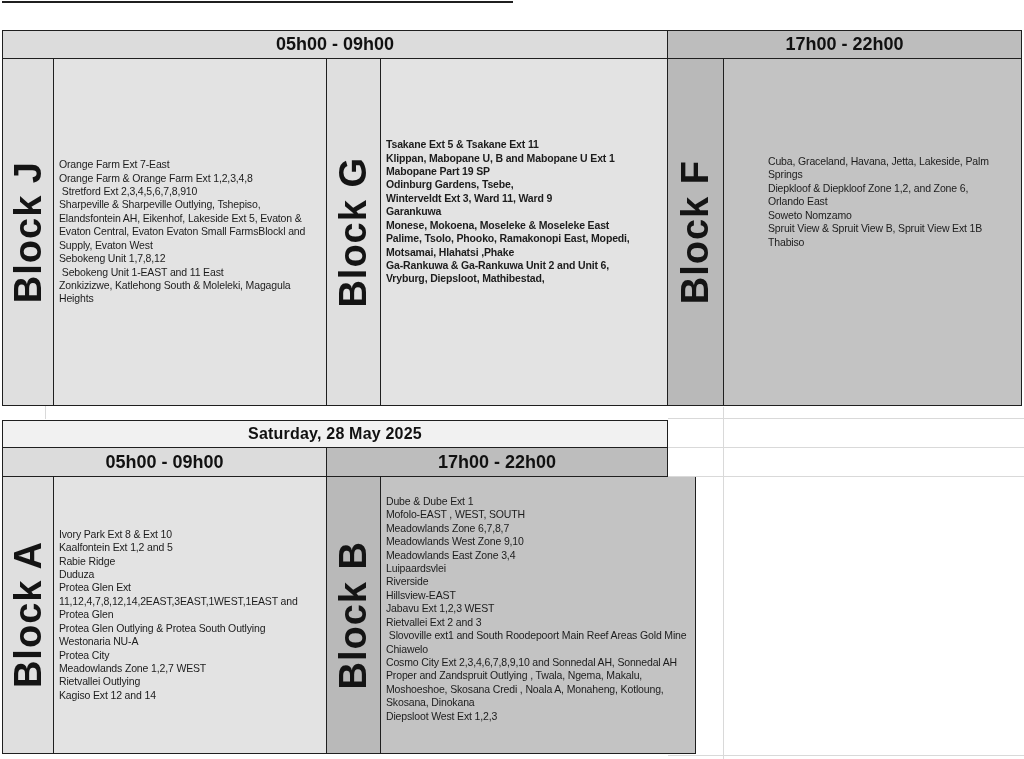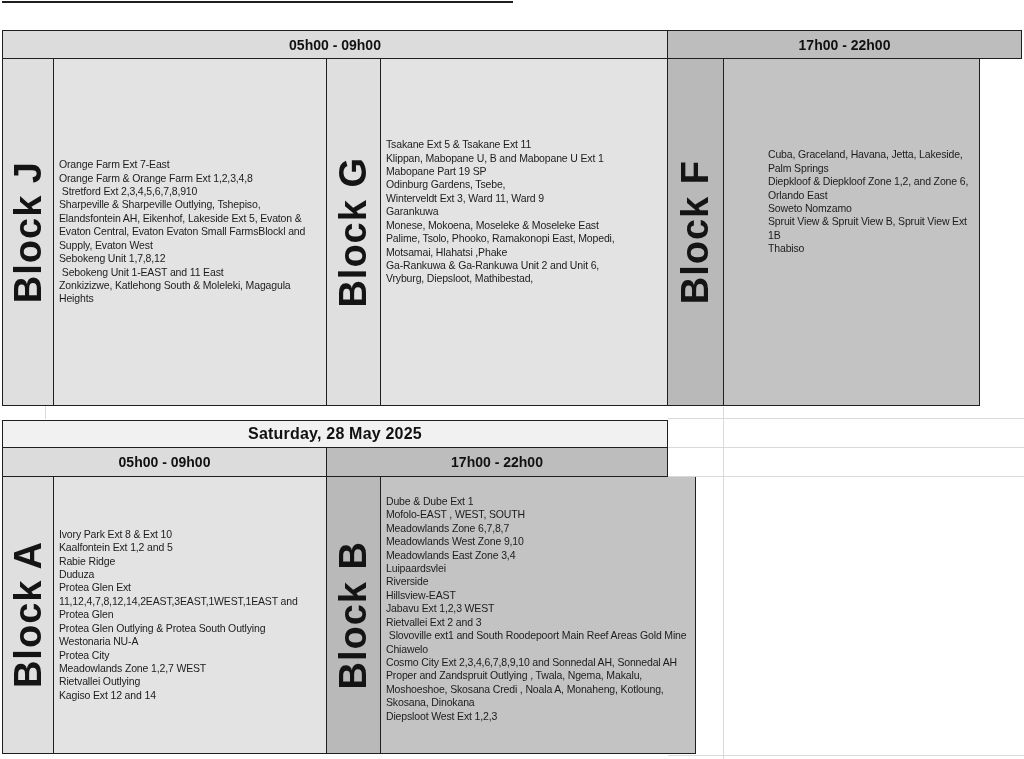--- a/index.html
+++ b/index.html
@@ -7,54 +7,54 @@
     position:relative;width:1024px;height:759px;background:#ffffff;overflow:hidden;
     font-family:"Liberation Sans", sans-serif;color:#1a1a1a;
   }
   .cell{position:absolute;box-sizing:border-box;border:1px solid #1f1f1f;}
   .date-cell{
     background:#f1f1f1;display:flex;align-items:center;justify-content:center;
     font-size:16px;font-weight:700;letter-spacing:.2px;color:#111;
   }
   .time-cell{
     display:flex;align-items:center;justify-content:center;
-    font-size:14px;font-weight:700;color:#111;
+    font-size:18px;font-weight:700;color:#111;
   }
   .time-light{background:#dcdcdc;}
   .time-dark{background:#bdbdbd;}
   .label-cell{display:flex;align-items:center;justify-content:center;}
   .label-light{background:#dfdfdf;}
   .label-dark{background:#b9b9b9;}
   .label-cell span{
     writing-mode:vertical-rl;transform:rotate(180deg);
     font-size:38px;font-weight:700;color:#141414;white-space:nowrap;letter-spacing:1px;
   }
   .area-cell{
     display:flex;align-items:center;
     padding:2px 4px 2px 5px;
     font-size:10.5px;line-height:13.4px;letter-spacing:-0.15px;color:#1c1c1c;
   }
   .area-light{background:#e3e3e3;}
   .area-dark{background:#c3c3c3;}
   .area-inner{width:100%;white-space:pre-wrap;}
-  .shift-g .area-inner{transform:translateY(-20px);}
+  .shift-g .area-inner{transform:translateY(-20px);font-weight:bold;}
   .shift-f .area-inner{transform:translateY(-30px);}
   .shift-b .area-inner{transform:translateY(-6px);}
 
   
   .topline{position:absolute;left:2px;top:1px;width:511px;height:2px;background:#1f1f1f;}
   .f-date{left:2px;top:3px;width:666px;height:28px;}
   .f-t1{left:2px;top:30px;width:666px;height:29px;}
   .f-t2{left:667px;top:30px;width:355px;height:29px;}
   .f-jl{left:2px;top:58px;width:52px;height:348px;}
   .f-jt{left:53px;top:58px;width:274px;height:348px;}
   .f-gl{left:326px;top:58px;width:55px;height:348px;}
   .f-gt{left:380px;top:58px;width:288px;height:348px;}
   .f-fl{left:667px;top:58px;width:57px;height:348px;}
-  .f-ft{left:723px;top:58px;width:257px;height:348px;padding-left:44px;}
+  .f-ft{left:723px;top:58px;width:299px;height:348px;padding-left:44px;}
   .s-date{left:2px;top:420px;width:666px;height:28px;}
   .s-t1{left:2px;top:447px;width:325px;height:30px;}
   .s-t2{left:326px;top:447px;width:342px;height:30px;}
   .s-al{left:2px;top:476px;width:52px;height:278px;}
   .s-at{left:53px;top:476px;width:274px;height:278px;}
   .s-bl{left:326px;top:476px;width:55px;height:278px;}
   .s-bt{left:380px;top:476px;width:316px;height:278px;}
 
   .gridline{position:absolute;background:#d9d9d9;}
   .gl-v1{left:723px;top:407px;width:1px;height:352px;}

